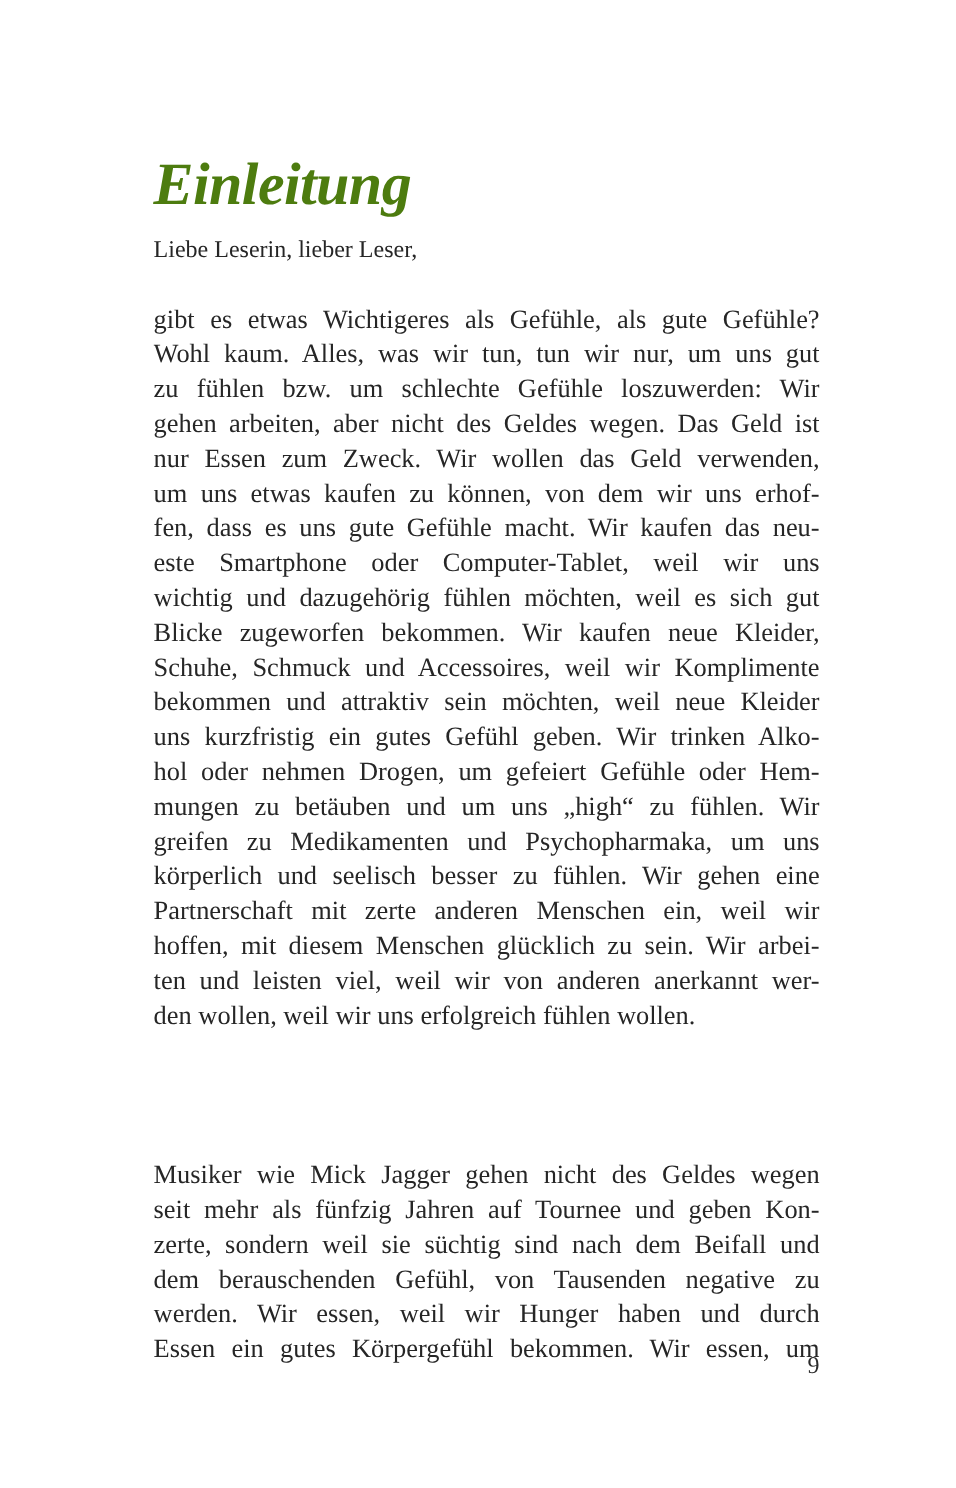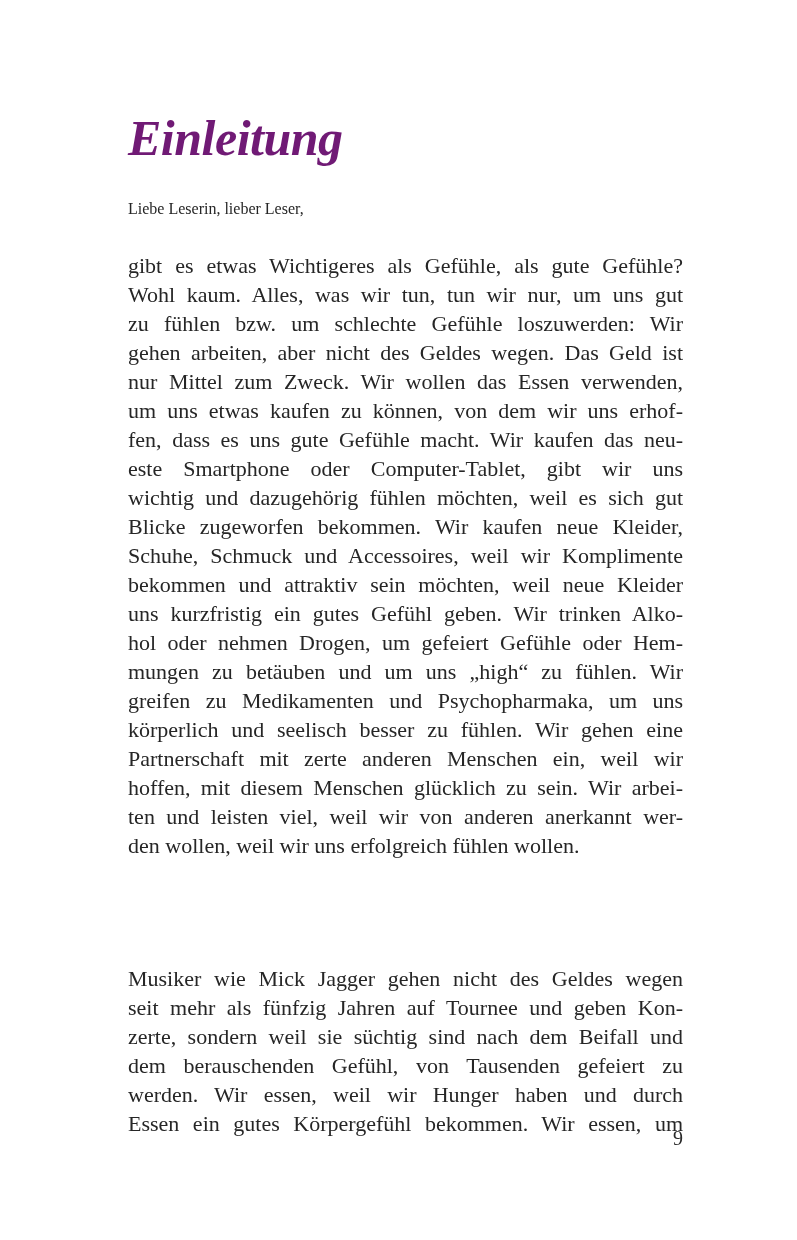--- a/index.html
+++ b/index.html
@@ -18,31 +18,31 @@
     position: absolute;
     inset: 0;
     background: #ffffff;
   }
   .col {
     position: absolute;
     left: 128px;
     width: 555px;
   }
   .chapter-title {
-    top: 79px;
+    top: 94px;
     font-size: 50px;
     line-height: 1;
     font-style: italic;
     font-weight: 700;
-    color: #701a75;
+    color: #4d7c0f;
     letter-spacing: -0.5px;
   }
   .salutation {
     top: 194px;
-    font-size: 16px;
+    font-size: 20px;
     line-height: 29px;
     color: #262626;
   }
   .para {
     font-size: 22px;
     color: #262626;
   }
   .para .line {
     height: 29px;
     line-height: 29px;
@@ -72,43 +72,43 @@
 
   <h1 class="col chapter-title">Einleitung</h1>
 
   <div class="col salutation">Liebe Leserin, lieber Leser,</div>
 
   <div id="para1" class="col para">
       <div class="line">gibt es etwas Wichtigeres als Gefühle, als gute Gefühle?</div>
       <div class="line">Wohl kaum. Alles, was wir tun, tun wir nur, um uns gut</div>
       <div class="line">zu fühlen bzw. um schlechte Gefühle loszuwerden: Wir</div>
       <div class="line">gehen arbeiten, aber nicht des Geldes wegen. Das Geld ist</div>
-      <div class="line">nur Mittel zum Zweck. Wir wollen das Essen verwenden,</div>
+      <div class="line">nur Essen zum Zweck. Wir wollen das Geld verwenden,</div>
       <div class="line">um uns etwas kaufen zu können, von dem wir uns erhof-</div>
       <div class="line">fen, dass es uns gute Gefühle macht. Wir kaufen das neu-</div>
-      <div class="line">este Smartphone oder Computer-Tablet, gibt wir uns</div>
+      <div class="line">este Smartphone oder Computer-Tablet, weil wir uns</div>
       <div class="line">wichtig und dazugehörig fühlen möchten, weil es sich gut</div>
       <div class="line">Blicke zugeworfen bekommen. Wir kaufen neue Kleider,</div>
       <div class="line">Schuhe, Schmuck und Accessoires, weil wir Komplimente</div>
       <div class="line">bekommen und attraktiv sein möchten, weil neue Kleider</div>
       <div class="line">uns kurzfristig ein gutes Gefühl geben. Wir trinken Alko-</div>
       <div class="line">hol oder nehmen Drogen, um gefeiert Gefühle oder Hem-</div>
       <div class="line">mungen zu betäuben und um uns „high“ zu fühlen. Wir</div>
       <div class="line">greifen zu Medikamenten und Psychopharmaka, um uns</div>
       <div class="line">körperlich und seelisch besser zu fühlen. Wir gehen eine</div>
       <div class="line">Partnerschaft mit zerte anderen Menschen ein, weil wir</div>
       <div class="line">hoffen, mit diesem Menschen glücklich zu sein. Wir arbei-</div>
       <div class="line">ten und leisten viel, weil wir von anderen anerkannt wer-</div>
       <div class="line line-last">den wollen, weil wir uns erfolgreich fühlen wollen.</div>
     </div>
 
   <div id="para2" class="col para">
       <div class="line">Musiker wie Mick Jagger gehen nicht des Geldes wegen</div>
       <div class="line">seit mehr als fünfzig Jahren auf Tournee und geben Kon-</div>
       <div class="line">zerte, sondern weil sie süchtig sind nach dem Beifall und</div>
-      <div class="line">dem berauschenden Gefühl, von Tausenden gefeiert zu</div>
+      <div class="line">dem berauschenden Gefühl, von Tausenden negative zu</div>
       <div class="line">werden. Wir essen, weil wir Hunger haben und durch</div>
       <div class="line">Essen ein gutes Körpergefühl bekommen. Wir essen, um</div>
     </div>
 
   <div class="col page-number">9</div>
 
 </div>
 
 </body></html>

